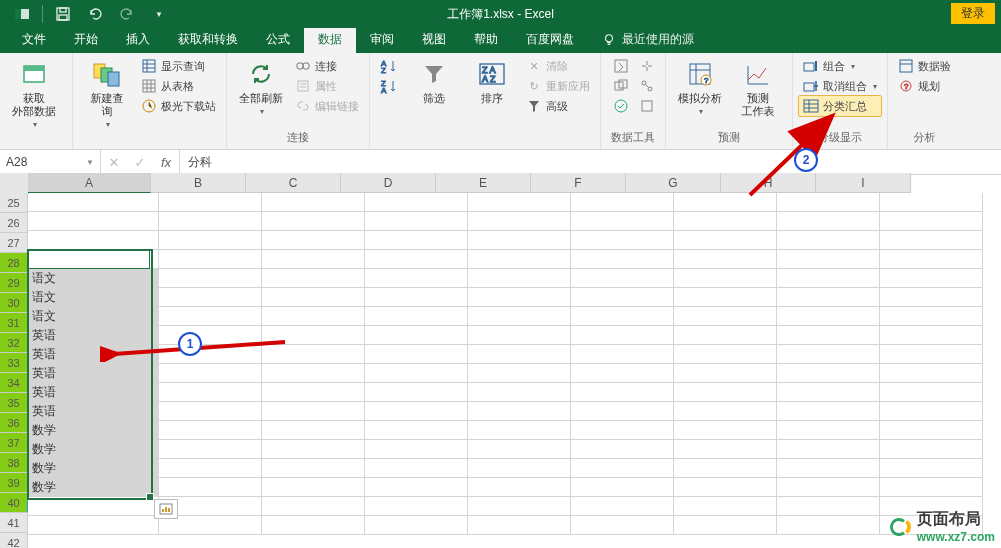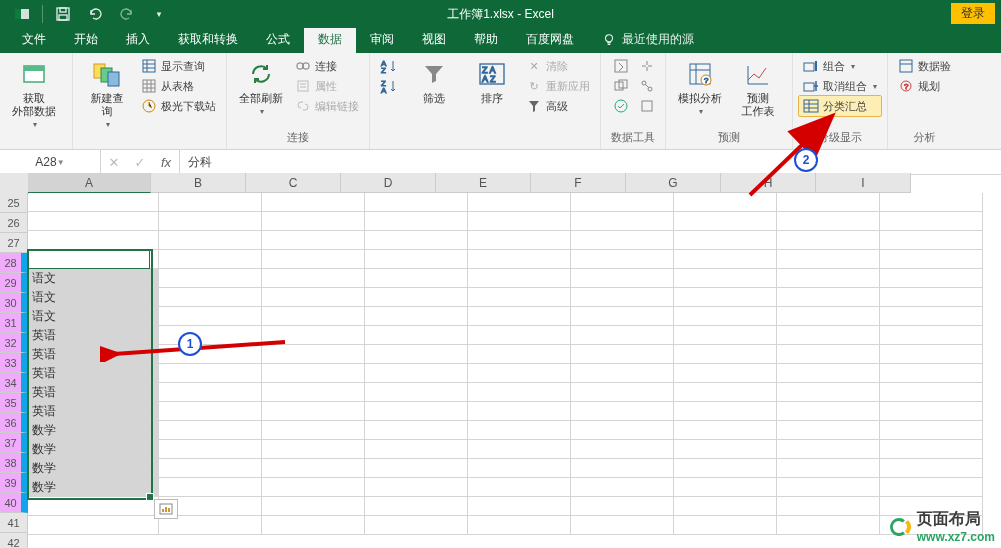--- a/index.html
+++ b/index.html
@@ -31,35 +31,35 @@
 .bigbtn .lbl{font-size:11px;text-align:center;line-height:13px;white-space:pre}
 .smallrow{display:flex;align-items:center;gap:4px;padding:2px 4px;font-size:11px;color:#444;white-space:nowrap}
 .smallrow.disabled{color:#aaa}
 .smallrow .sic{width:16px;height:16px;display:flex;align-items:center;justify-content:center}
 .stack{display:flex;flex-direction:column;gap:0}
 .dropdown-caret{font-size:8px;color:#666;margin-left:2px}
 .hl{background:#fdeeb5;border:1px solid #e8b44a;border-radius:2px;margin:-1px}
 
 
 .fxbar{height:24px;border-bottom:1px solid #d4d4d4;display:flex;align-items:stretch;background:#fff}
-.namebox{width:88px;border-right:1px solid #d4d4d4;display:flex;align-items:center;padding:0 6px;font-size:12px;color:#444;justify-content:center}
+.namebox{width:88px;border-right:1px solid #d4d4d4;display:flex;align-items:center;padding:0 6px;font-size:12px;color:#444;justify-content:space-between}
 .namebox .caret{font-size:8px;color:#888}
 .fxbtns{display:flex;align-items:center;border-right:1px solid #d4d4d4}
 .fxbtns span{width:26px;display:flex;align-items:center;justify-content:center;color:#bbb;font-size:13px}
 .fxinput{flex:1;display:flex;align-items:center;padding:0 8px;font-size:12px;color:#444}
 
 
 .gridwrap{position:absolute;left:0;right:0;top:173px;bottom:0;overflow:hidden}
 .selectall{position:absolute;left:0;top:0;width:28px;height:20px;background:#e6e6e6;border-right:1px solid #ccc;border-bottom:1px solid #ccc}
 .colheads{position:absolute;left:28px;top:0;right:0;height:20px;display:flex}
 .colhead{border-right:1px solid #ccc;border-bottom:1px solid #ccc;background:#e6e6e6;display:flex;align-items:center;justify-content:center;font-size:12px;color:#555}
 .colhead.first{background:#d3d3d3;border-bottom:1px solid #217346}
 .rowheads{position:absolute;left:0;top:20px;width:28px}
 .rowhead{height:19px;border-right:1px solid #ccc;border-bottom:1px solid #ccc;background:#e6e6e6;display:flex;align-items:center;justify-content:center;font-size:11px;color:#555}
-.rowhead.sel{background:#f0abfc;border-right:7px solid #0ea5e9}
+.rowhead.sel{background:#84cc16;border-right:1px solid #0ea5e9}
 .cells{position:absolute;left:28px;top:20px;right:0}
 .row{display:flex;height:19px}
 .cell{border-right:1px solid #d4d4d4;border-bottom:1px solid #d4d4d4;padding:0 4px;display:flex;align-items:center;font-size:12px;overflow:hidden}
 .cell.selected{background:#d5d5d5}
 .selection-border{position:absolute;border:2px solid #217346;pointer-events:none}
 .fill-handle{position:absolute;width:6px;height:6px;background:#217346;border:1px solid #fff}
 .active-outline{position:absolute;border:1px solid #217346;background:#fff;pointer-events:none}
 
 
 .num-badge{position:absolute;width:20px;height:20px;border-radius:50%;background:#fff;border:2px solid #1c4fd6;color:#1c4fd6;font-weight:bold;display:flex;align-items:center;justify-content:center;font-size:12px;z-index:50}

